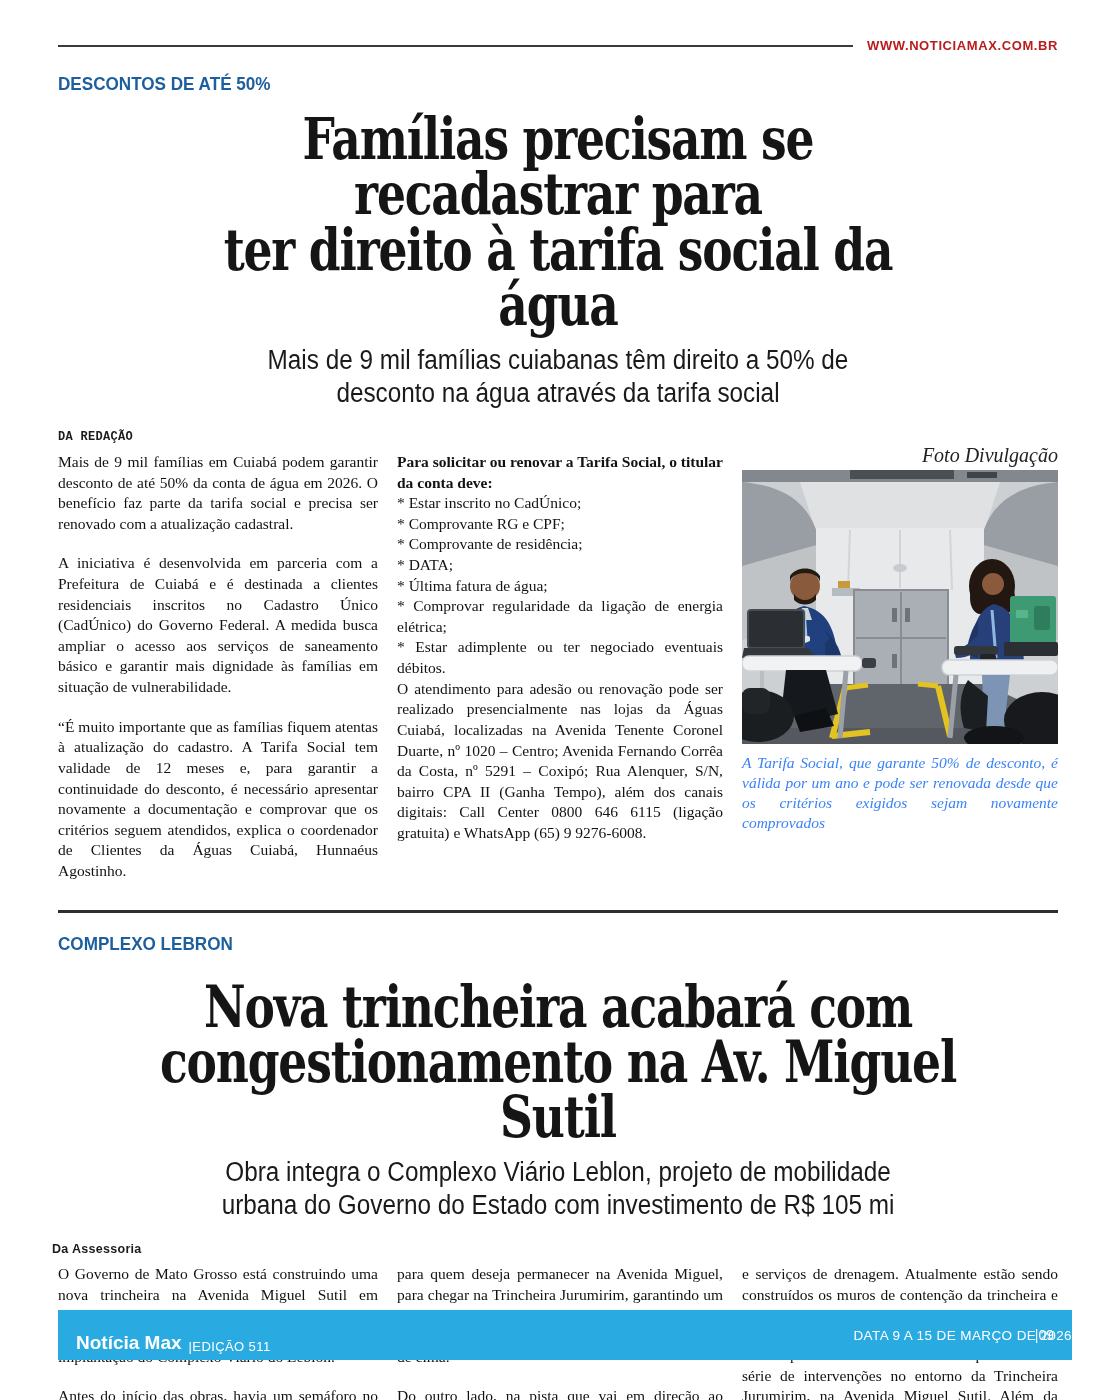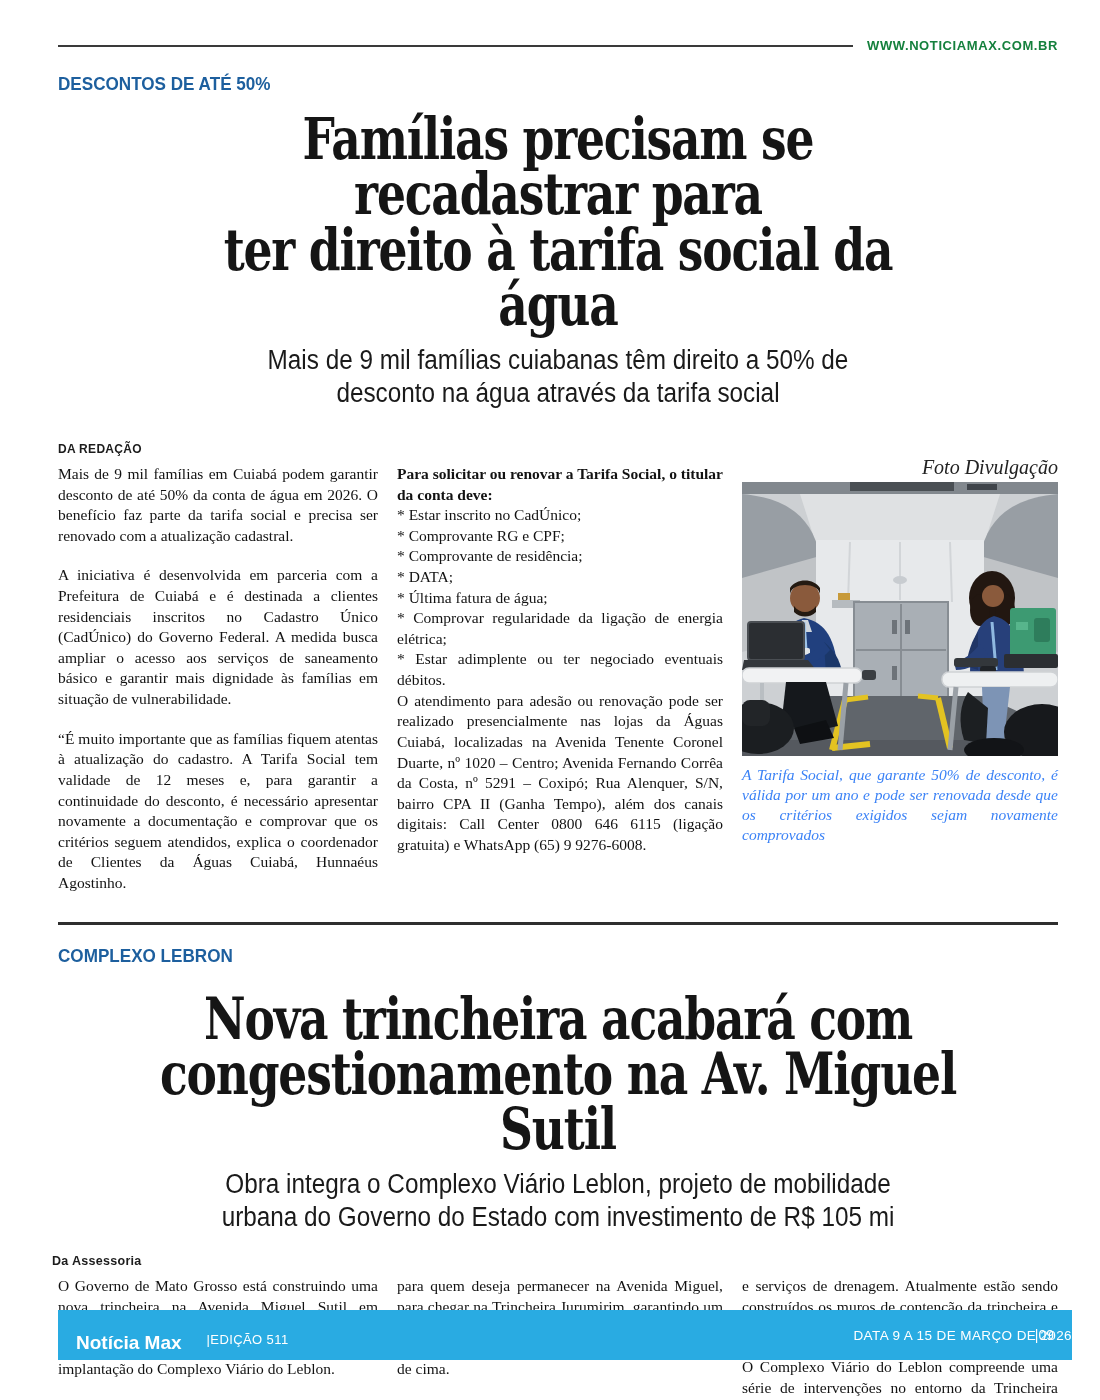--- a/index.html
+++ b/index.html
@@ -13,21 +13,21 @@
     color:#111;
   }
   .content { padding:0 42px 0 58px; }
 
   
   .masthead { display:flex; align-items:center; gap:14px; margin:0 42px 0 58px; padding-top:38px; }
   .masthead .rule { flex:1; height:2px; background:#3a3a3a; }
   .masthead .url {
     font-family:"Liberation Sans", sans-serif;
     font-size:13px; font-weight:700; letter-spacing:.6px;
-    color:#15803d; white-space:nowrap;
+    color:#b91c1c; white-space:nowrap;
   }
 
   
   .kicker {
     font-family:"Liberation Sans", sans-serif;
     font-weight:700; font-size:19px; color:#1d5f9e;
     transform:scaleX(.9); transform-origin:left center;
     white-space:nowrap;
   }
   .kicker.k1 { margin-top:20px; }
@@ -51,21 +51,21 @@
     transform:scaleX(.9); transform-origin:center;
     margin-top:12px;
   }
   .subhead span { display:block; }
 
   
   .byline {
     font-family:"Liberation Sans", sans-serif;
     font-weight:700; color:#1c1c1c; letter-spacing:.3px;
   }
-  .byline.b1 { font-size:12px; margin-top:32px; }
+  .byline.b1 { font-size:12px; margin-top:20px;font-family:Liberation Mono, monospace; }
   .byline.b2 { font-size:12.5px; margin-top:20px; margin-left:-6px; }
 
   
   .cols {
     display:grid;
     grid-template-columns:320px 326px 316px;
     column-gap:19px;
     margin-top:8px;
   }
   .col p, .col .item {
@@ -94,21 +94,21 @@
   
   .divider { height:3px; background:#2e2e2e; margin:28px 42px 0 58px; }
 
   
   .footbar {
     position:absolute; left:58px; right:28px; bottom:40px;
     height:50px; background:#29abe2; color:#fff;
     display:flex; align-items:center; padding:0 18px;
     font-family:"Liberation Sans", sans-serif;
   }
-  .footbar .f-left { display:flex; align-items:flex-start; gap:25px;margin-top:16px; }
+  .footbar .f-left { display:flex; align-items:flex-end; gap:7px;margin-top:16px; }
   .footbar .brand { font-weight:700; font-size:19px; }
   .footbar .edition { font-weight:400; font-size:13px; letter-spacing:.4px; }
   .footbar .f-center {
     position:absolute; left:0; right:0; text-align:right;
     font-size:13.5px; letter-spacing:.4px; pointer-events:none;
   }
   .footbar .f-right { margin-left:auto; font-size:14px; }
 </style>
 </head>
 <body>

